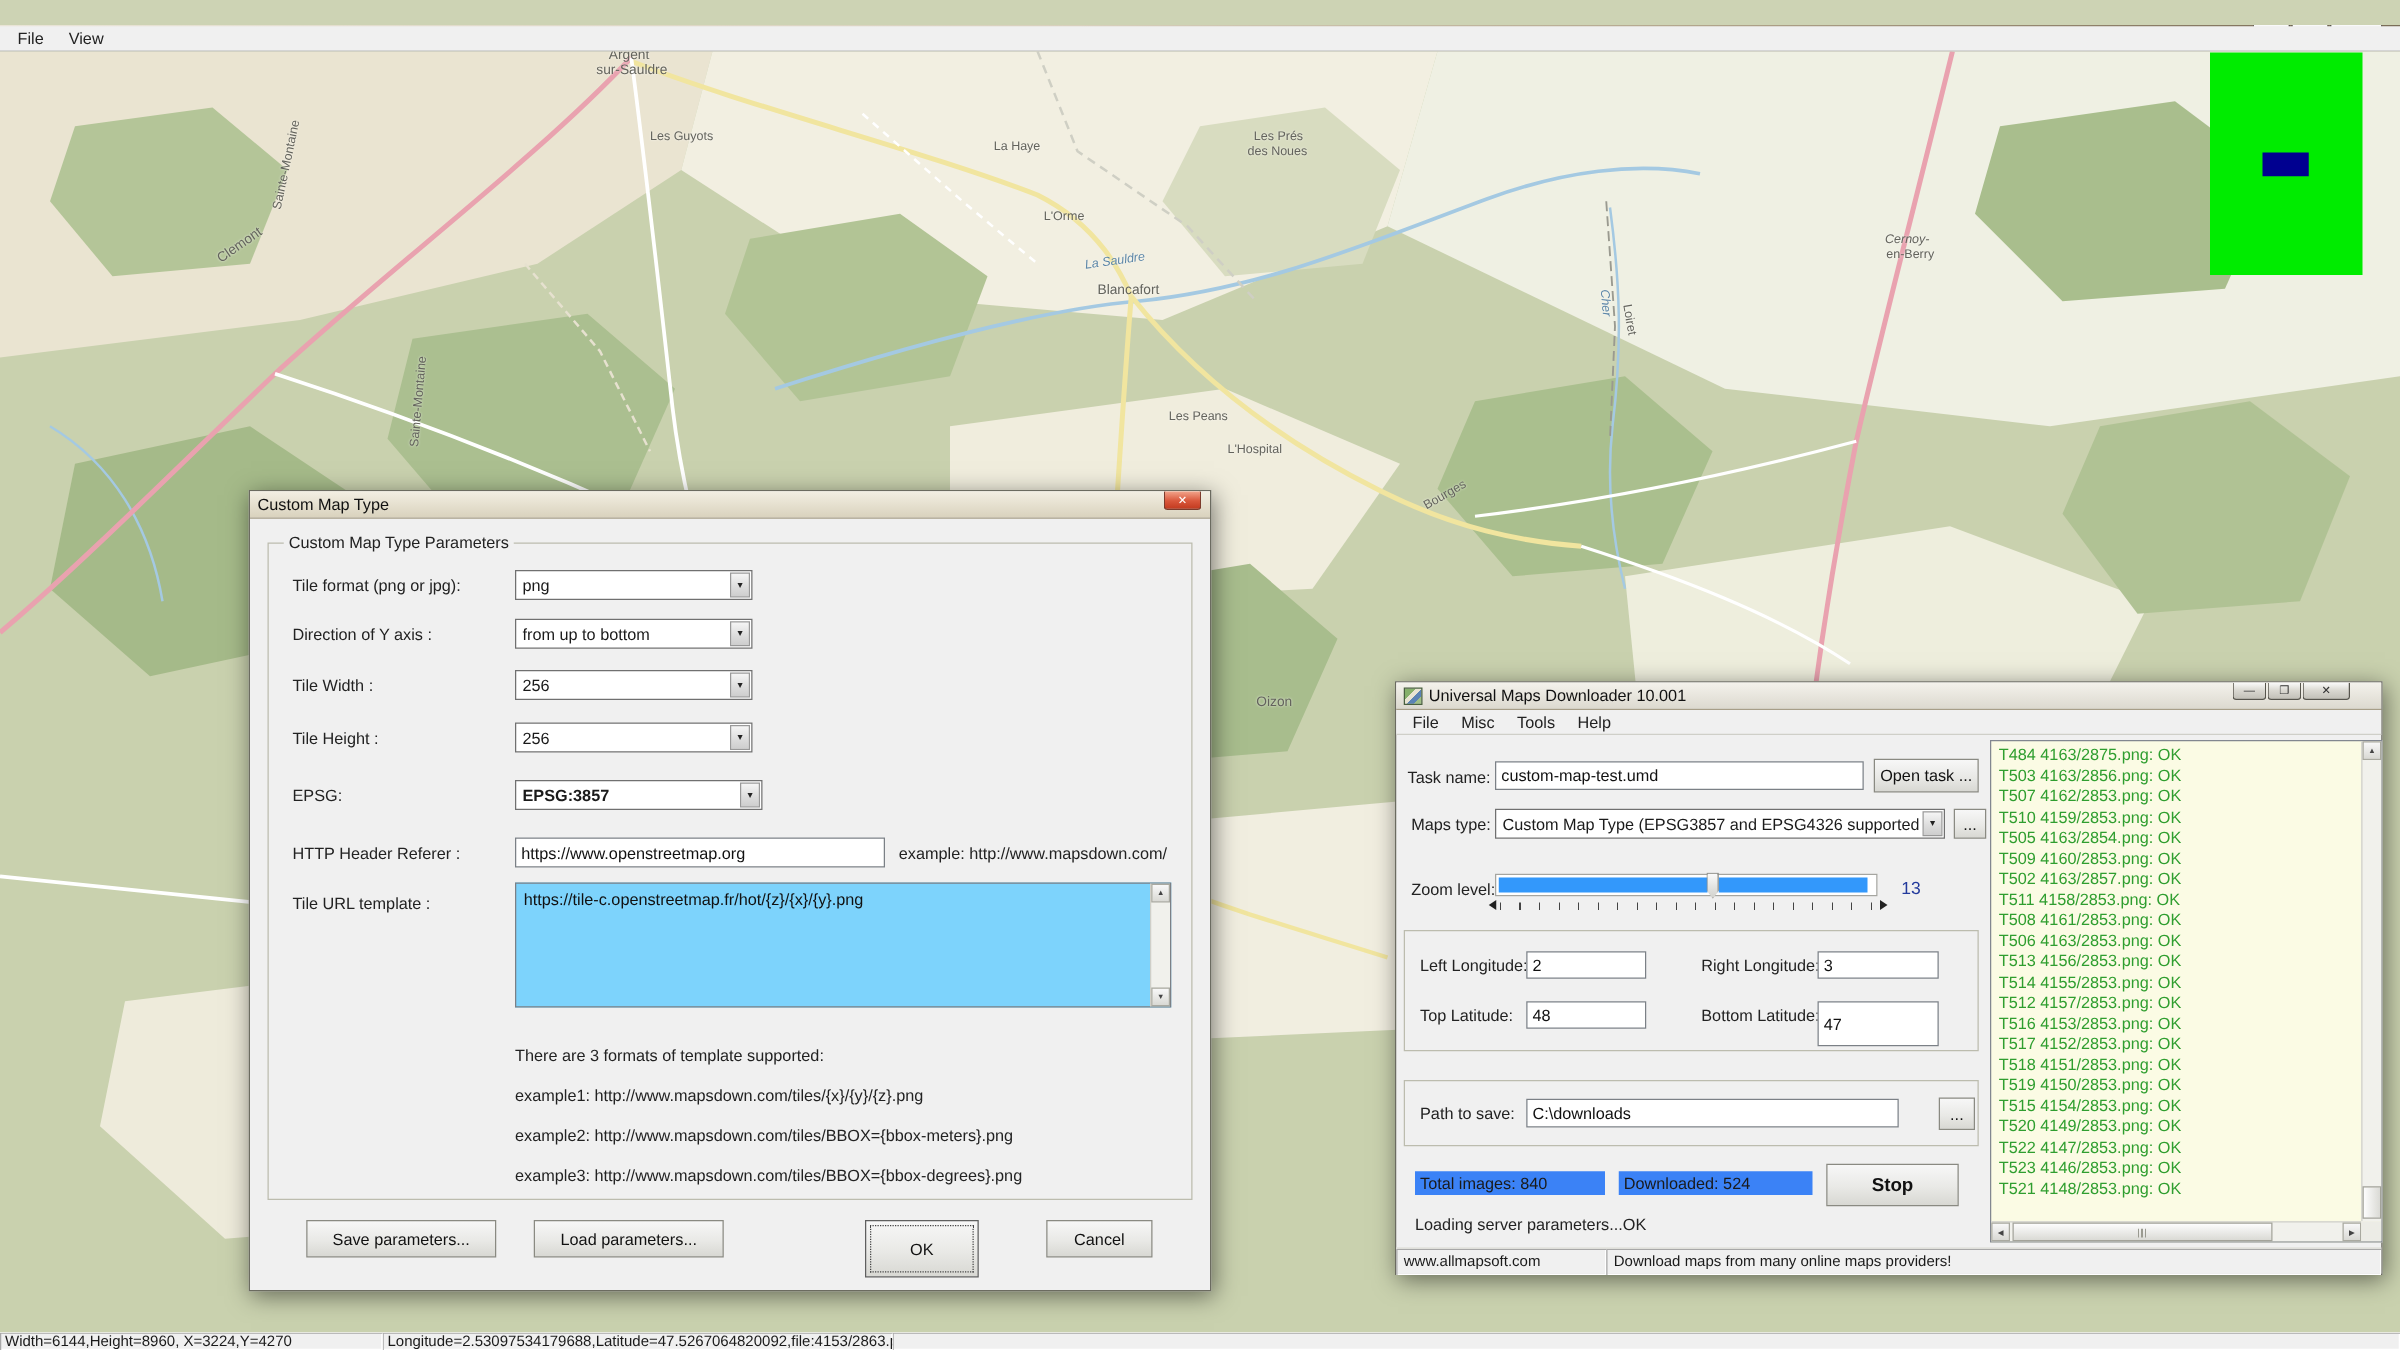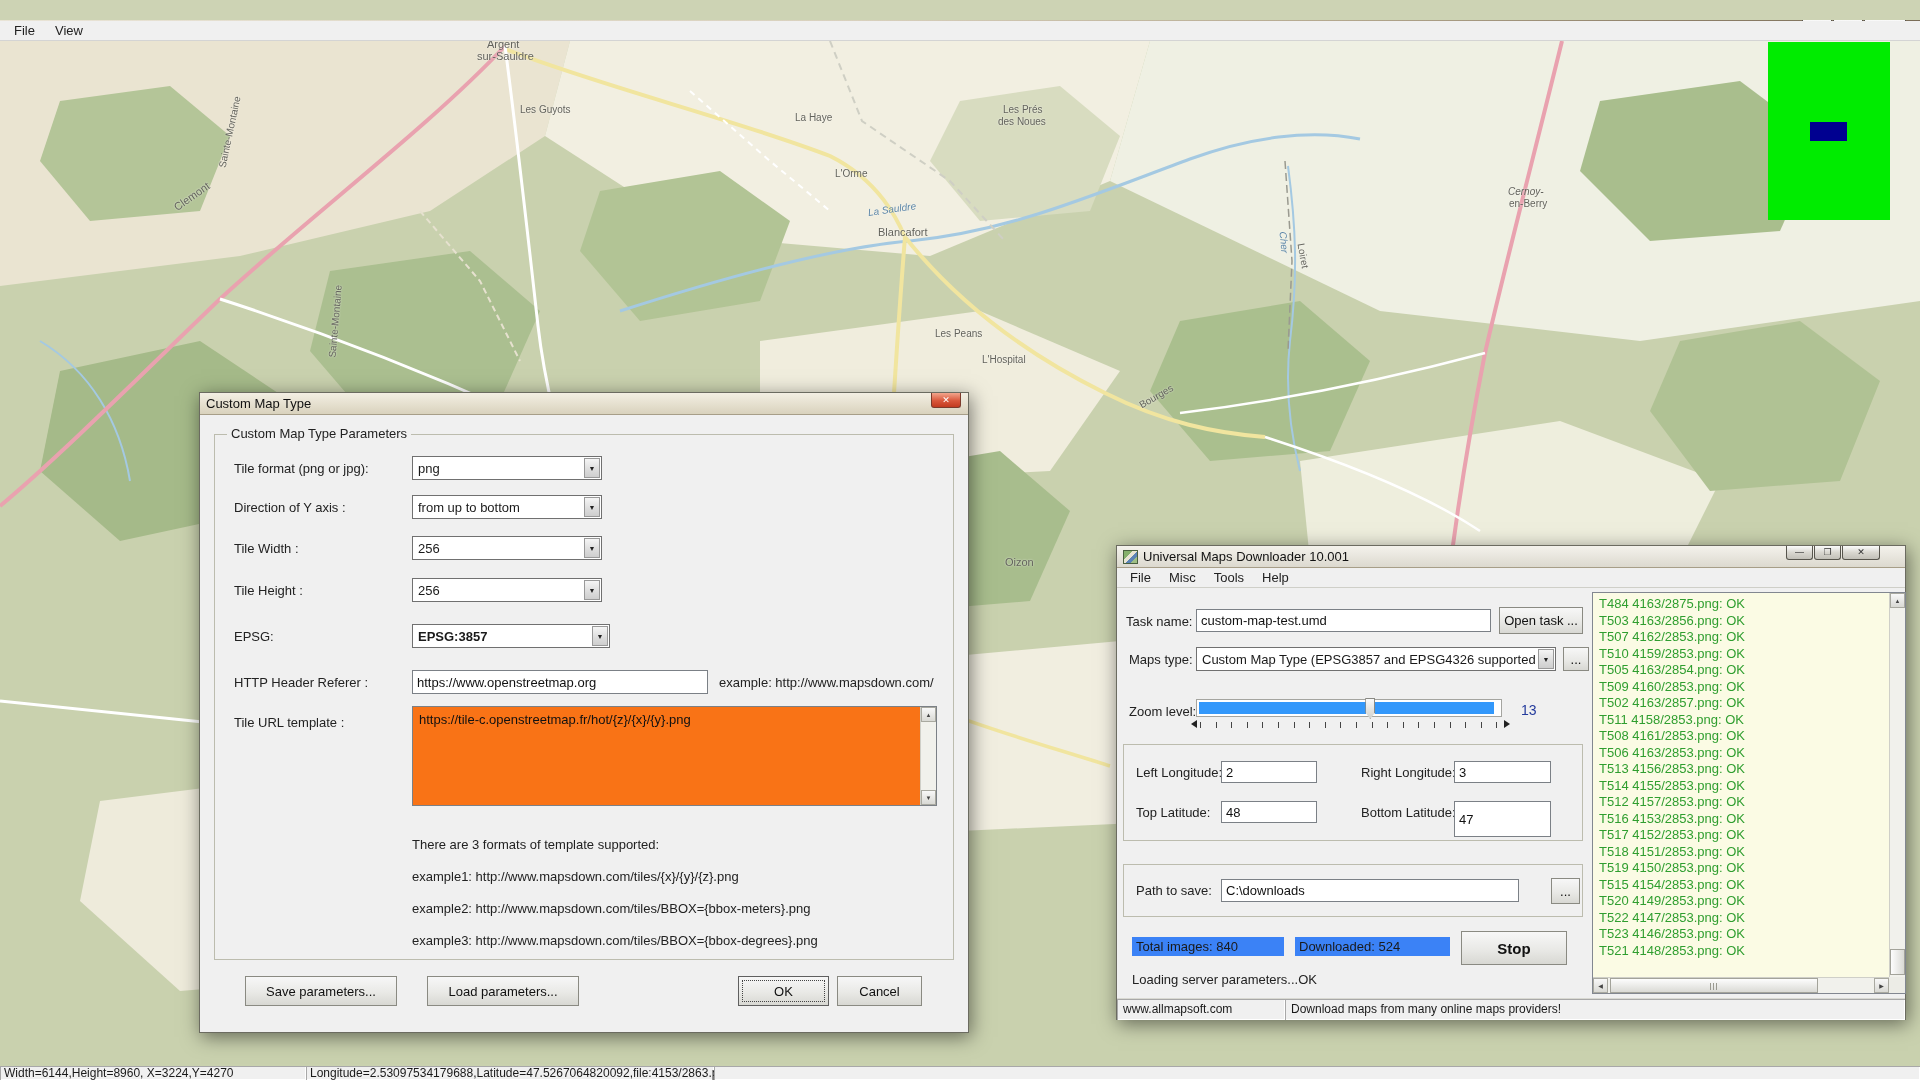--- a/index.html
+++ b/index.html
@@ -59,21 +59,21 @@
   .combo .cbtn { position:absolute; right:1px; top:1px; bottom:1px; width:16px;
     background:linear-gradient(#f5f5f5,#dcdcdc 60%,#cecece); border:1px solid #999; display:flex; align-items:center;
     justify-content:center; font-size:7px; color:#222; }
   .btn3d { position:absolute; border:1px solid #8a8a82; background:linear-gradient(#f7f7f7,#e9e9e6 55%,#d8d8d3);
     font-size:13px; color:#111; display:flex; align-items:center; justify-content:center; font-family:inherit; }
   .btn3d.default { outline:1px dotted #444; outline-offset:-5px; border-color:#5f5f5f; }
   .flabel { position:absolute; font-size:13px; color:#222; white-space:nowrap; }
 
   
   .dialog { left:171px; top:392px; width:770px; height:641px; }
-  .ta-wrap { position:absolute; left:212px; top:313px; width:525px; height:100px; background:#f97316; border:1px solid #7b8086; }
+  .ta-wrap { position:absolute; left:212px; top:313px; width:525px; height:100px; background:#7dd3fc; border:1px solid #7b8086; }
   .ta-text { position:absolute; left:6px; top:5px; right:22px; font-size:13px; color:#111; }
   .ta-scroll { position:absolute; right:0; top:0; bottom:0; width:16px; background:#f1f1ec; border-left:1px solid #cfcfc8; }
   .sq-btn { position:absolute; left:0; width:15px; height:15px; background:linear-gradient(#f8f8f8,#d9d9d4);
     border:1px solid #a9a9a0; display:flex; align-items:center; justify-content:center; font-size:6px; color:#444; }
   .note { position:absolute; left:212px; font-size:13px; color:#222; white-space:nowrap; }
 
   
   .umd { left:1088px; top:545px; width:790px; height:475px; }
   .umd .wtitle { background:linear-gradient(180deg,#f4f2ec,#dcd9cf); }
   .umd-menubar { position:absolute; left:0; top:22px; width:100%; height:20px; background:#f0f0f0;
@@ -262,21 +262,21 @@
       </div>
     </div>
 
     <span class="note" style="top:444px;">There are 3 formats of template supported:</span>
     <span class="note" style="top:476px;">example1: http://www.mapsdown.com/tiles/{x}/{y}/{z}.png</span>
     <span class="note" style="top:508px;">example2: http://www.mapsdown.com/tiles/BBOX={bbox-meters}.png</span>
     <span class="note" style="top:540px;">example3: http://www.mapsdown.com/tiles/BBOX={bbox-degrees}.png</span>
 
     <div class="btn3d" style="left:45px; top:583px; width:152px; height:30px;">Save parameters...</div>
     <div class="btn3d" style="left:227px; top:583px; width:152px; height:30px;">Load parameters...</div>
-    <div class="btn3d default" style="left:538px; top:583px; width:91px; height:30px;">OK</div>
+    <div class="btn3d default" style="left:492px; top:583px; width:91px; height:46px;">OK</div>
     <div class="btn3d" style="left:637px; top:583px; width:85px; height:30px;">Cancel</div>
   </div>
 
   <div class="win umd">
     <div class="wtitle">
       <div class="app-ico"></div>
       <span class="title-text">Universal Maps Downloader 10.001</span>
     </div>
     <div class="umd-caps">
       <div class="capbtn">—</div>

